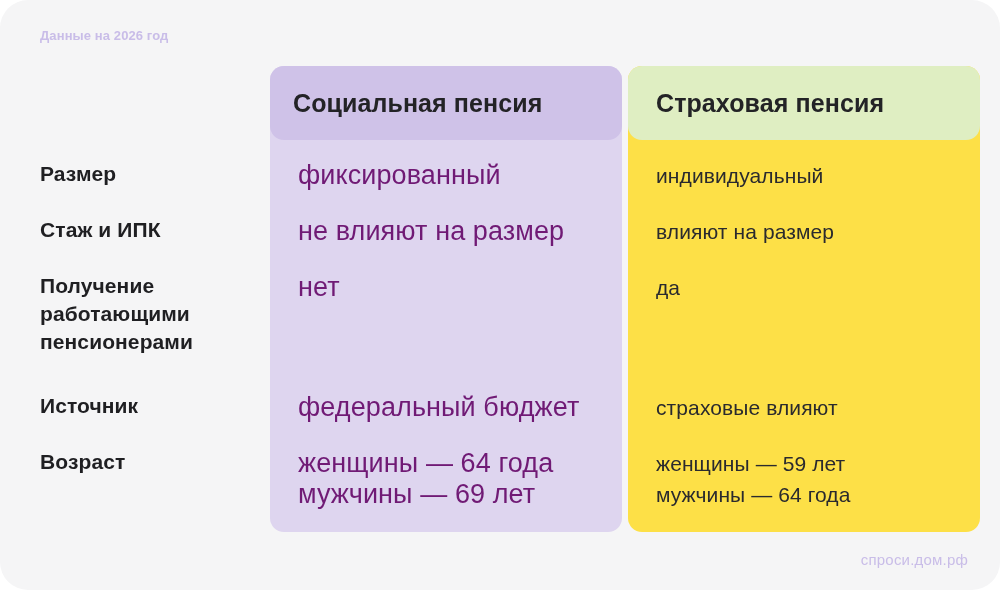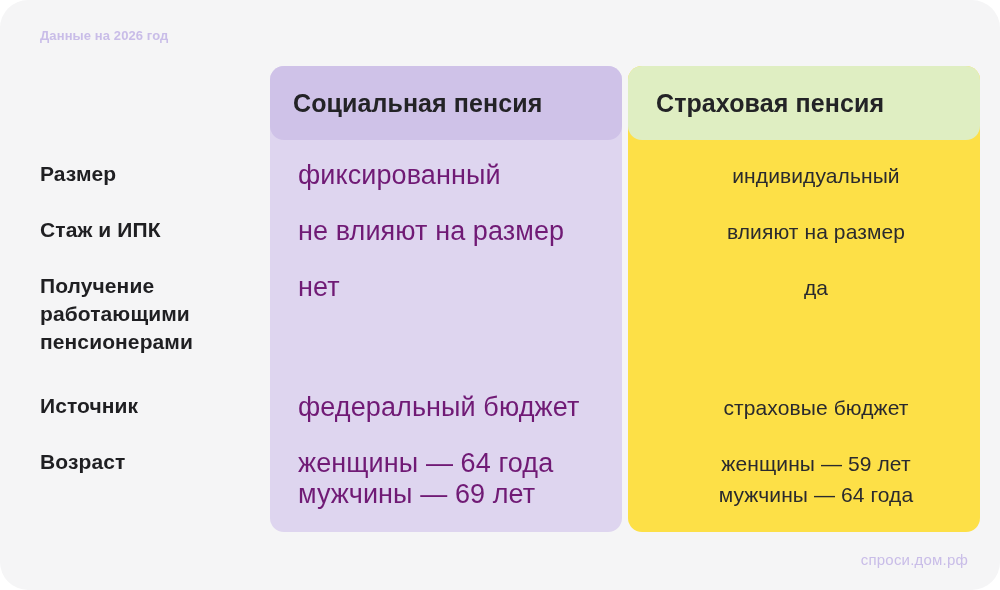--- a/index.html
+++ b/index.html
@@ -106,21 +106,20 @@
     letter-spacing: 0.1px;
   }
   .cell-b {
     left: 656px;
     width: 320px;
     font-size: 21px;
     font-weight: 400;
     color: #2a2a2e;
     line-height: 31px;
     letter-spacing: 0.1px;
-    text-align: center;
   }
 
   .watermark {
     position: absolute;
     right: 32px;
     bottom: 22px;
     font-size: 15px;
     font-weight: 400;
     color: #c9bde8;
     letter-spacing: 0.2px;
@@ -164,21 +163,21 @@
       <div class="cell cell-label">Получение
 работающими
 пенсионерами</div>
       <div class="cell cell-a">нет</div>
       <div class="cell cell-b">да</div>
     </div>
 
     <div class="row" style="top:392px;">
       <div class="cell cell-label">Источник</div>
       <div class="cell cell-a">федеральный бюджет</div>
-      <div class="cell cell-b">страховые бюджет</div>
+      <div class="cell cell-b">страховые влияют</div>
     </div>
 
     <div class="row" style="top:448px;">
       <div class="cell cell-label">Возраст</div>
       <div class="cell cell-a">женщины — 64 года
 мужчины — 69 лет</div>
       <div class="cell cell-b">женщины — 59 лет
 мужчины — 64 года</div>
     </div>
 

